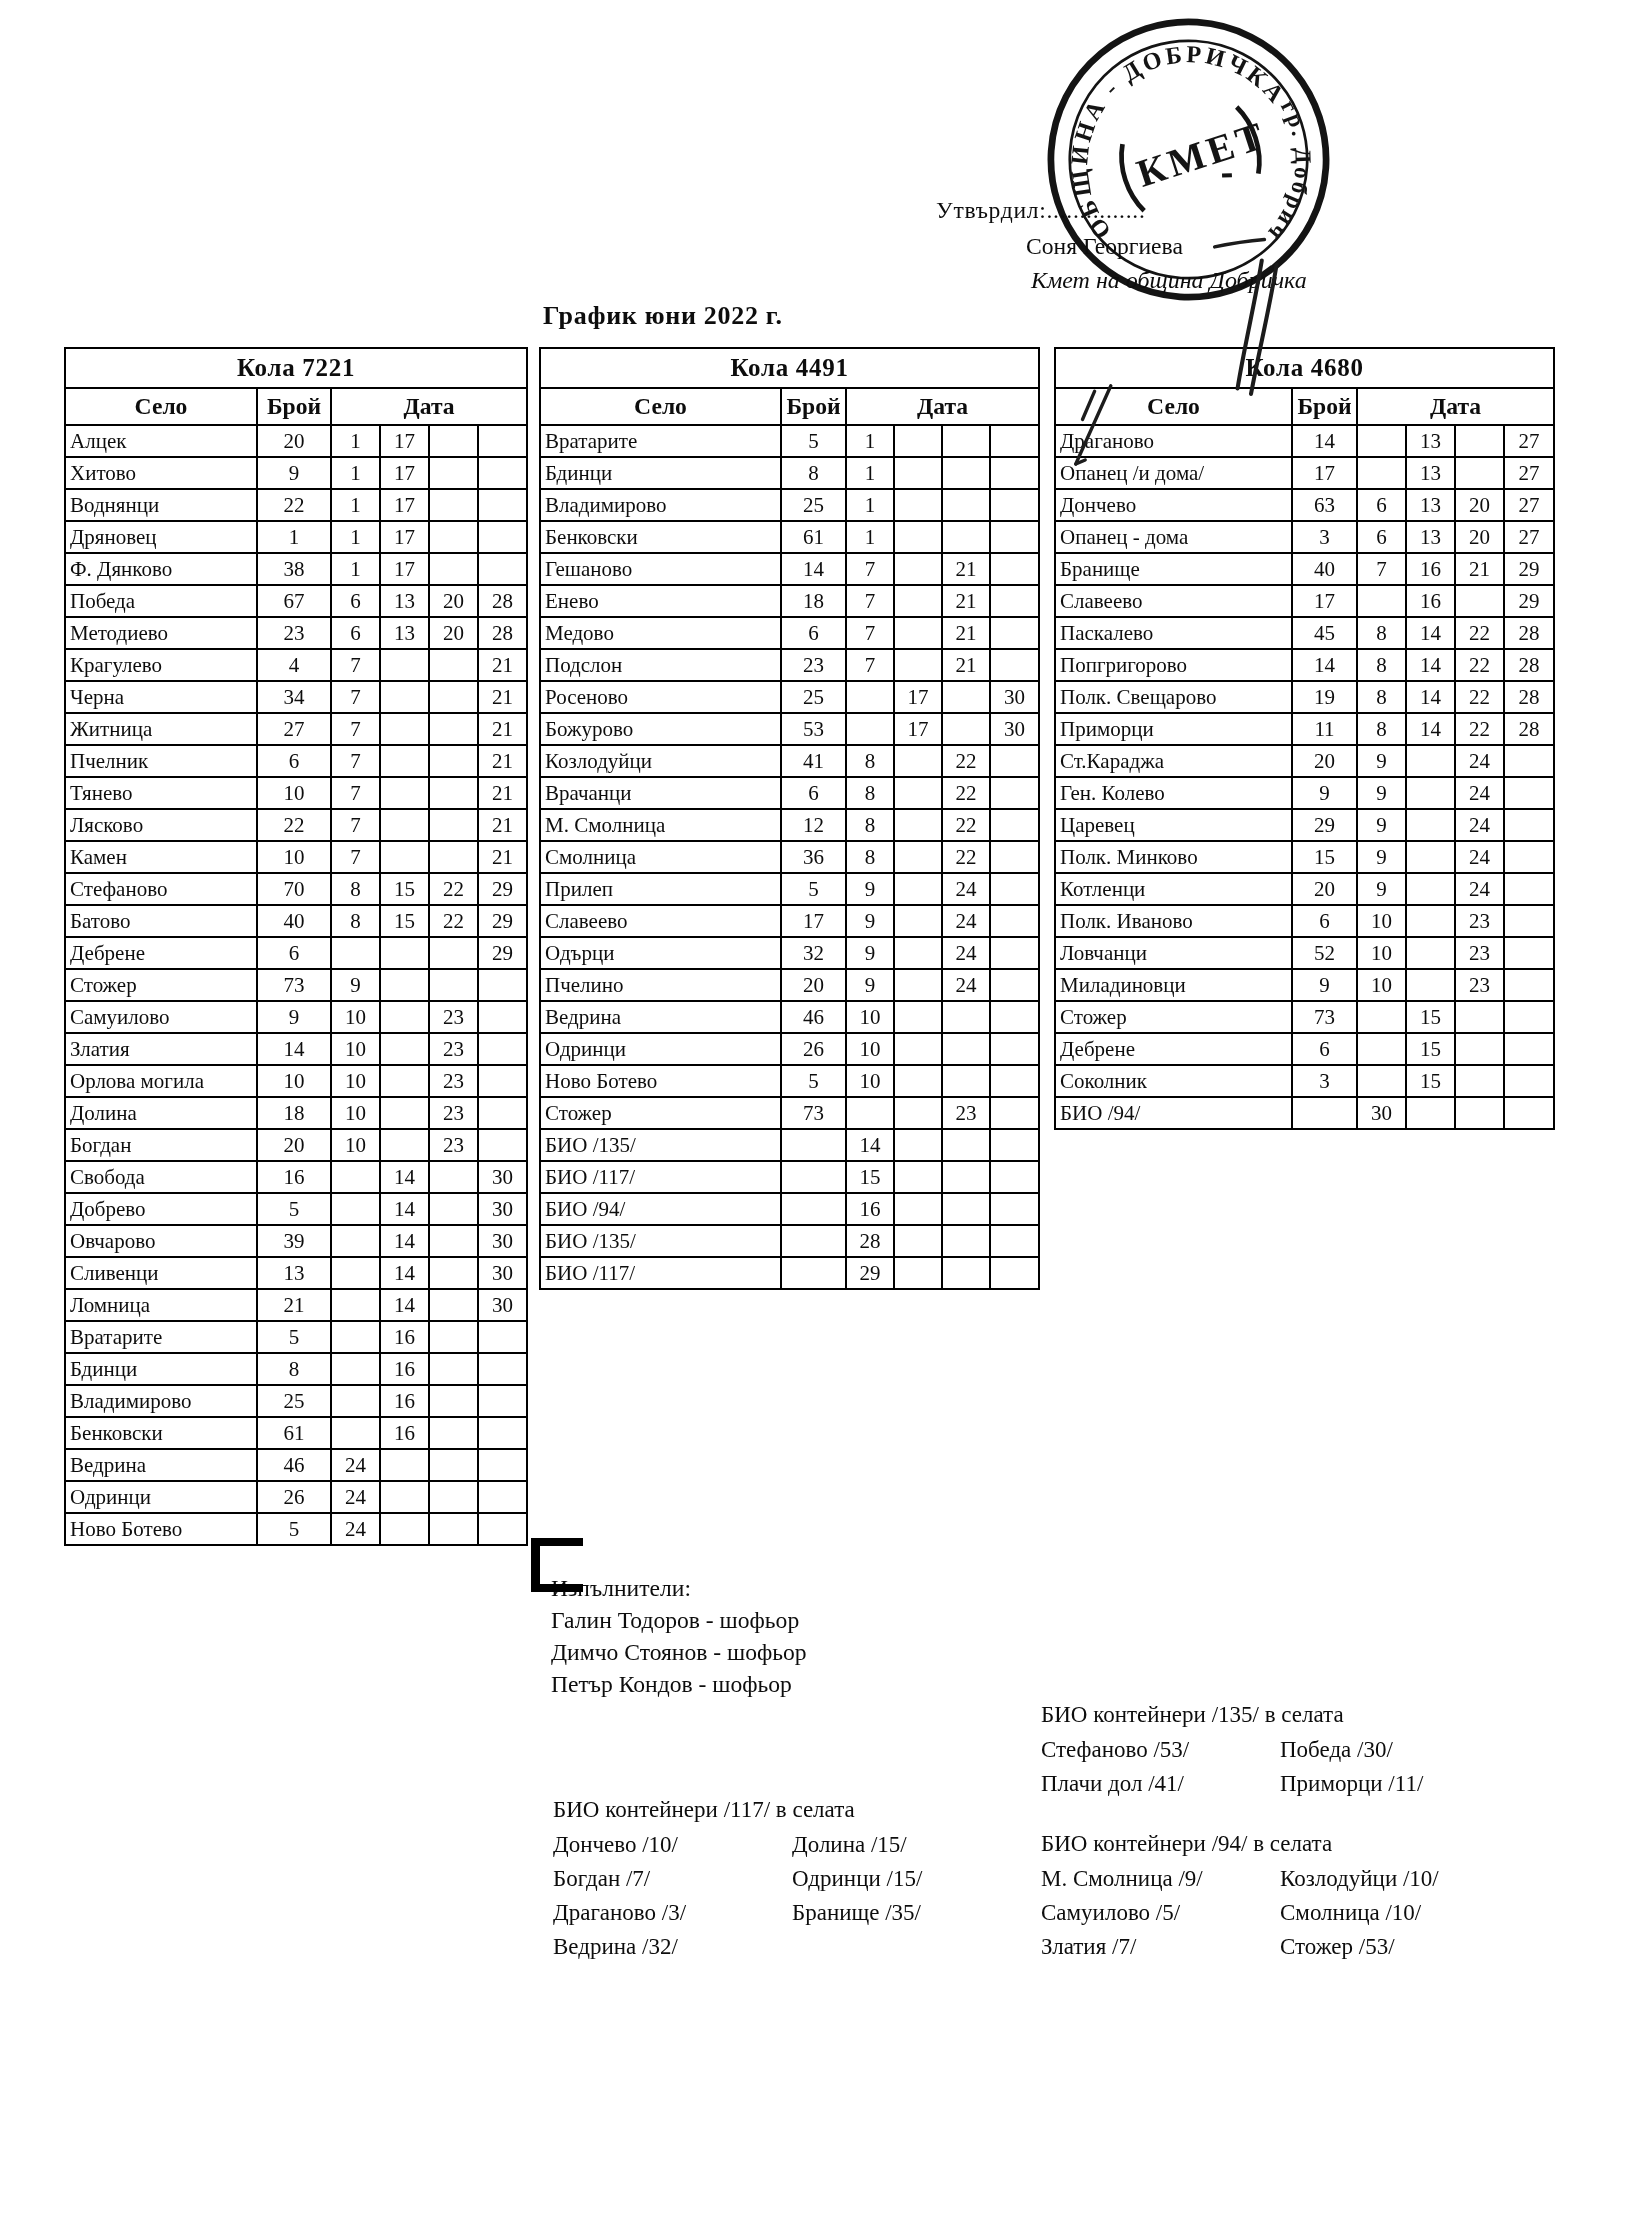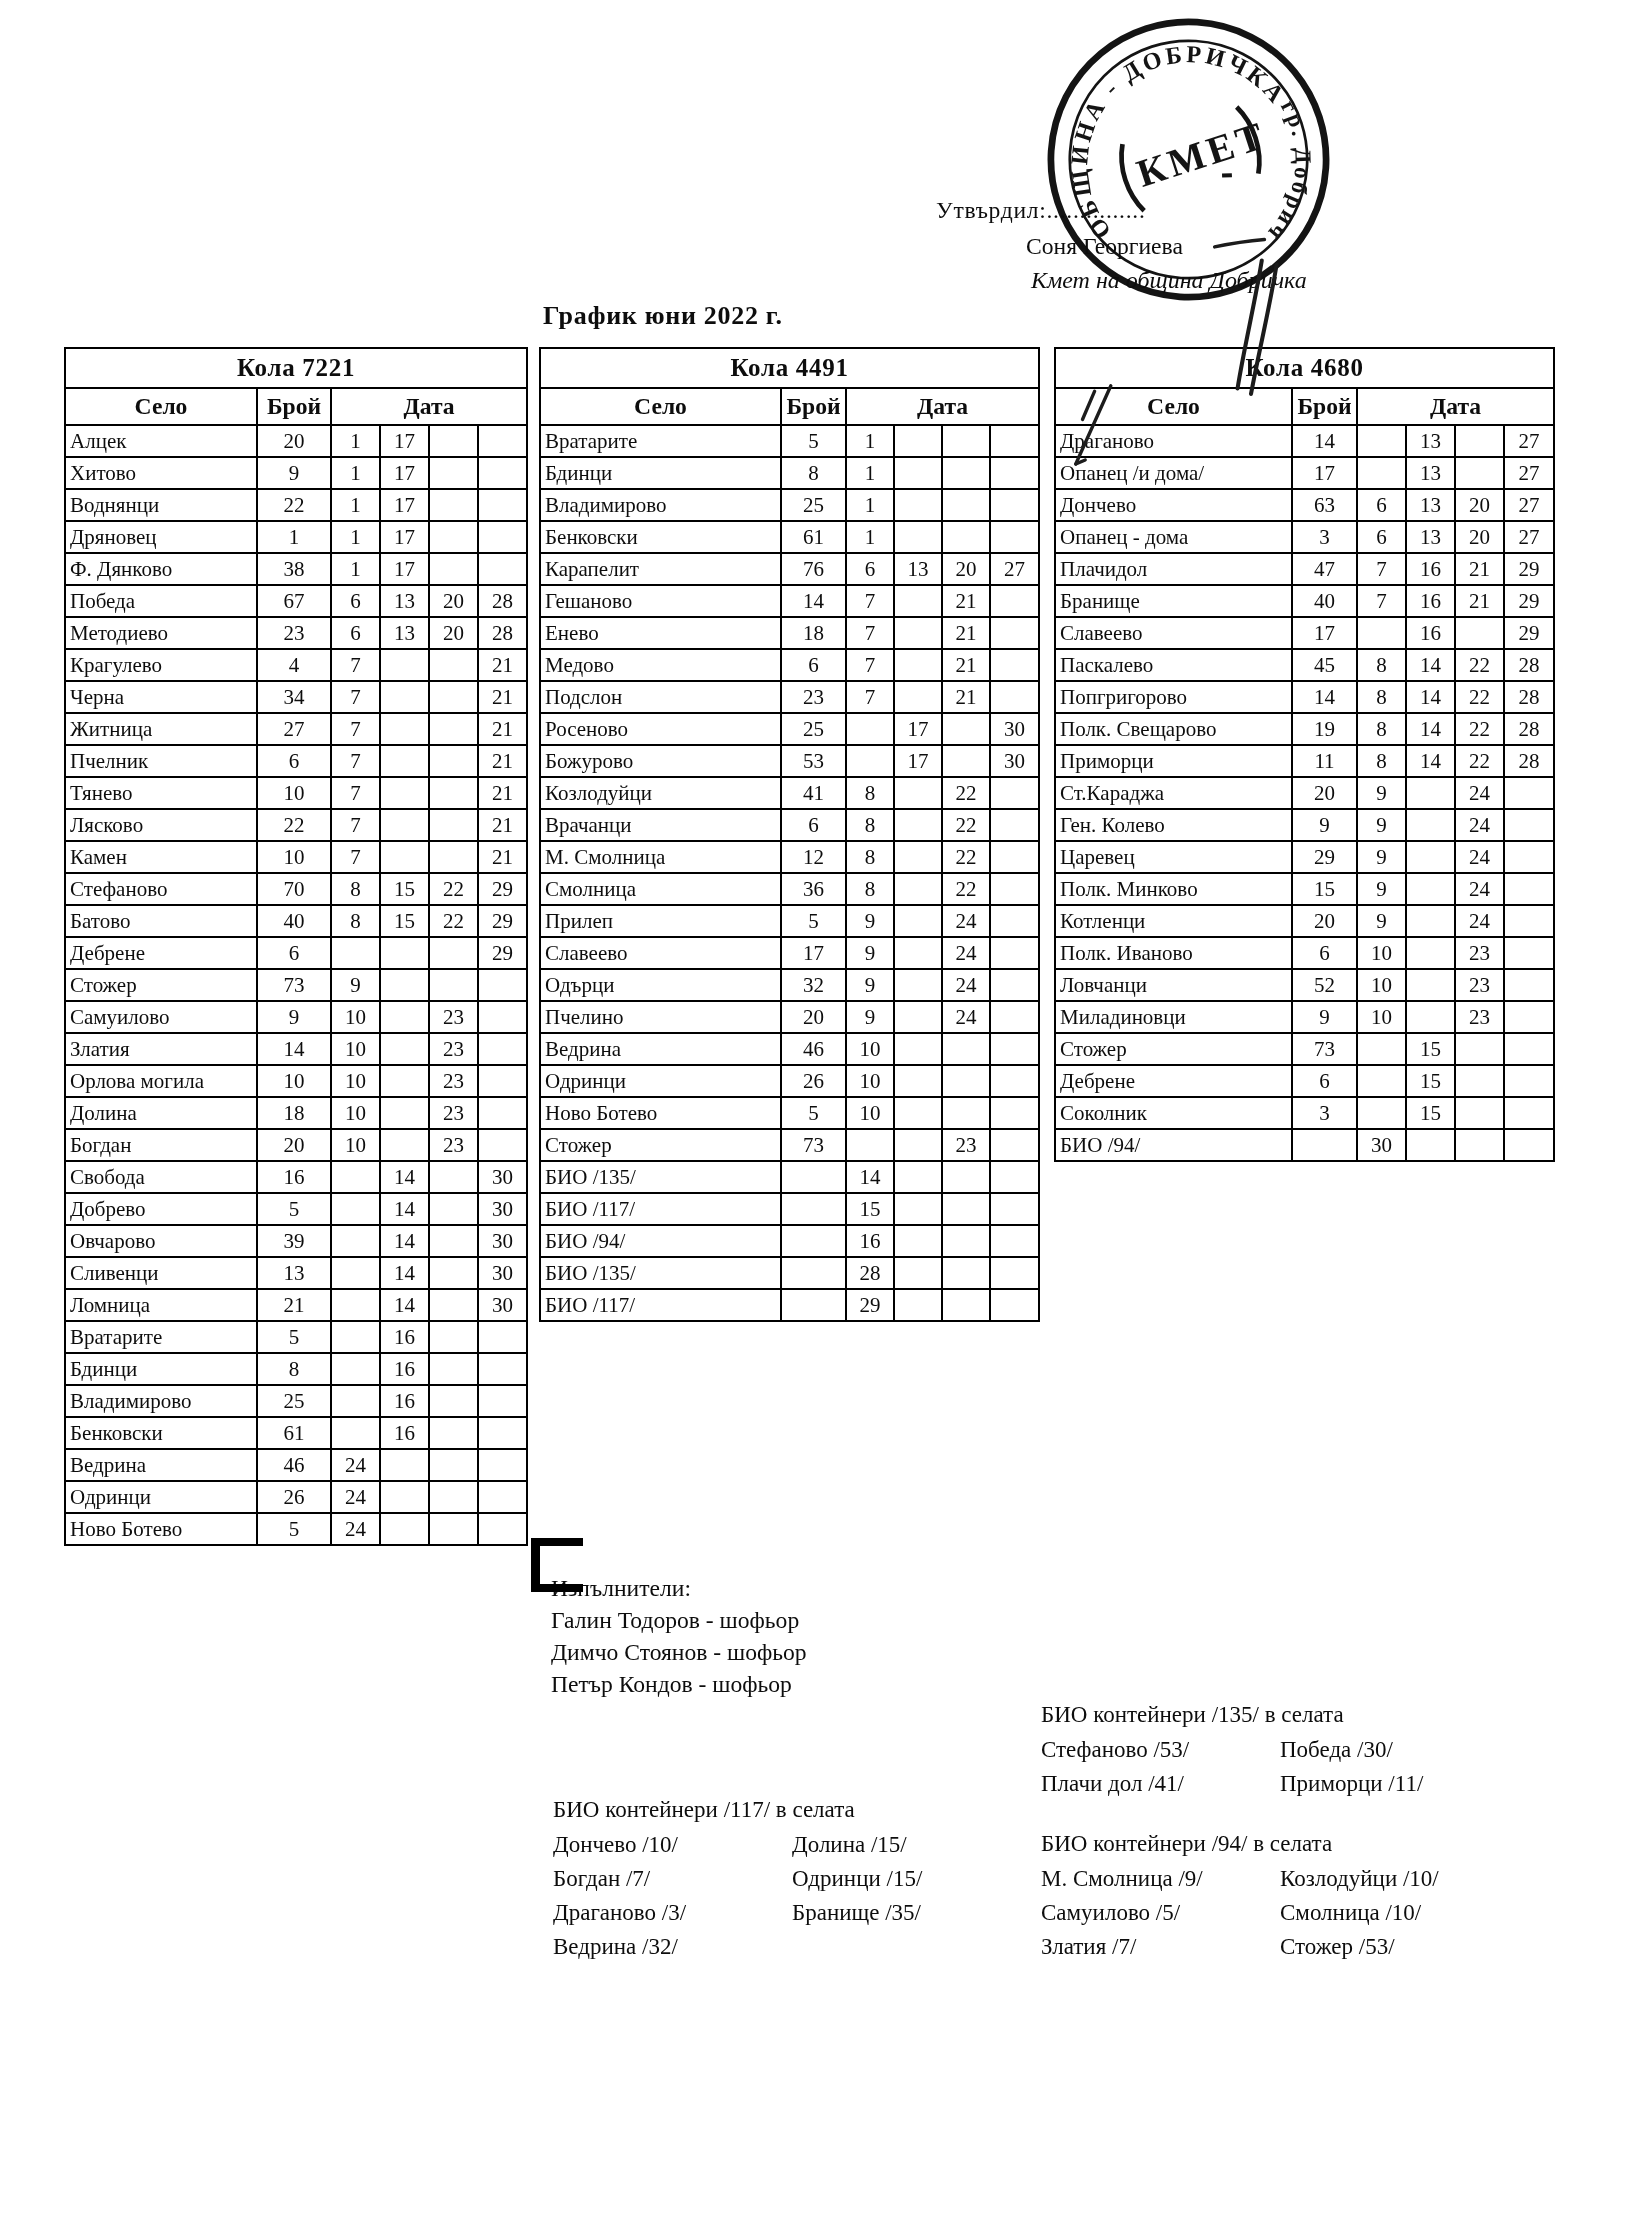--- a/index.html
+++ b/index.html
@@ -436,28 +436,20 @@
         </tr>
         <tr>
           <td class="c-v">Бенковски</td>
           <td class="c-n">61</td>
           <td class="c-d">1</td>
           <td class="c-d"></td>
           <td class="c-d"></td>
           <td class="c-d"></td>
         </tr>
         <tr>
-          <td class="c-v">Карапелит</td>
-          <td class="c-n">76</td>
-          <td class="c-d">6</td>
-          <td class="c-d">13</td>
-          <td class="c-d">20</td>
-          <td class="c-d">27</td>
-        </tr>
-        <tr>
           <td class="c-v">Гешаново</td>
           <td class="c-n">14</td>
           <td class="c-d">7</td>
           <td class="c-d"></td>
           <td class="c-d">21</td>
           <td class="c-d"></td>
         </tr>
         <tr>
           <td class="c-v">Енево</td>
           <td class="c-n">18</td>
@@ -681,28 +673,20 @@
           <td class="c-d">20</td>
           <td class="c-d">27</td>
         </tr>
         <tr>
           <td class="c-v">Опанец - дома</td>
           <td class="c-n">3</td>
           <td class="c-d">6</td>
           <td class="c-d">13</td>
           <td class="c-d">20</td>
           <td class="c-d">27</td>
-        </tr>
-        <tr>
-          <td class="c-v">Плачидол</td>
-          <td class="c-n">47</td>
-          <td class="c-d">7</td>
-          <td class="c-d">16</td>
-          <td class="c-d">21</td>
-          <td class="c-d">29</td>
         </tr>
         <tr>
           <td class="c-v">Бранище</td>
           <td class="c-n">40</td>
           <td class="c-d">7</td>
           <td class="c-d">16</td>
           <td class="c-d">21</td>
           <td class="c-d">29</td>
         </tr>
         <tr>

